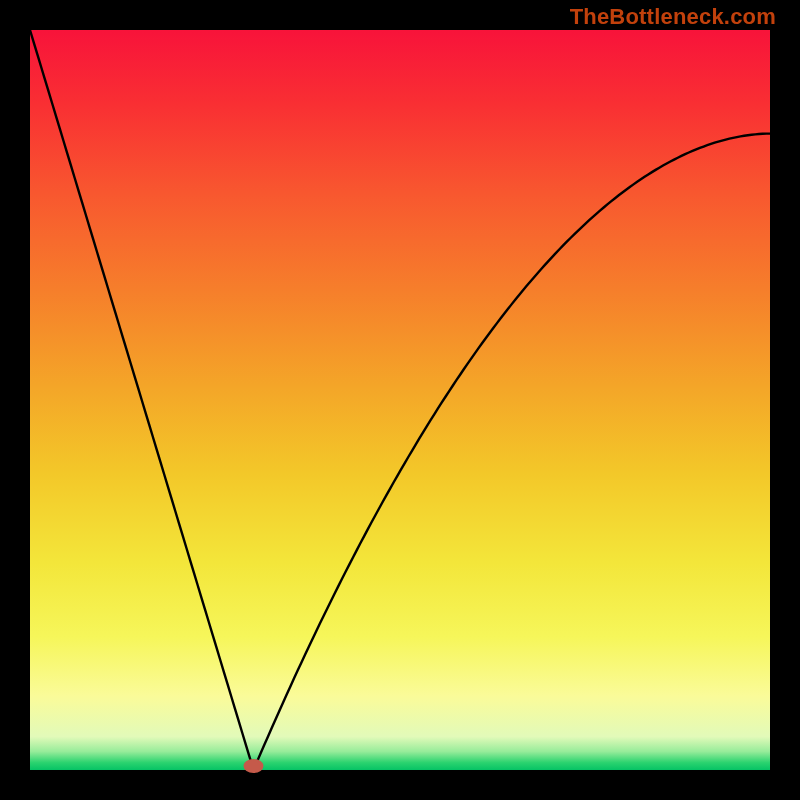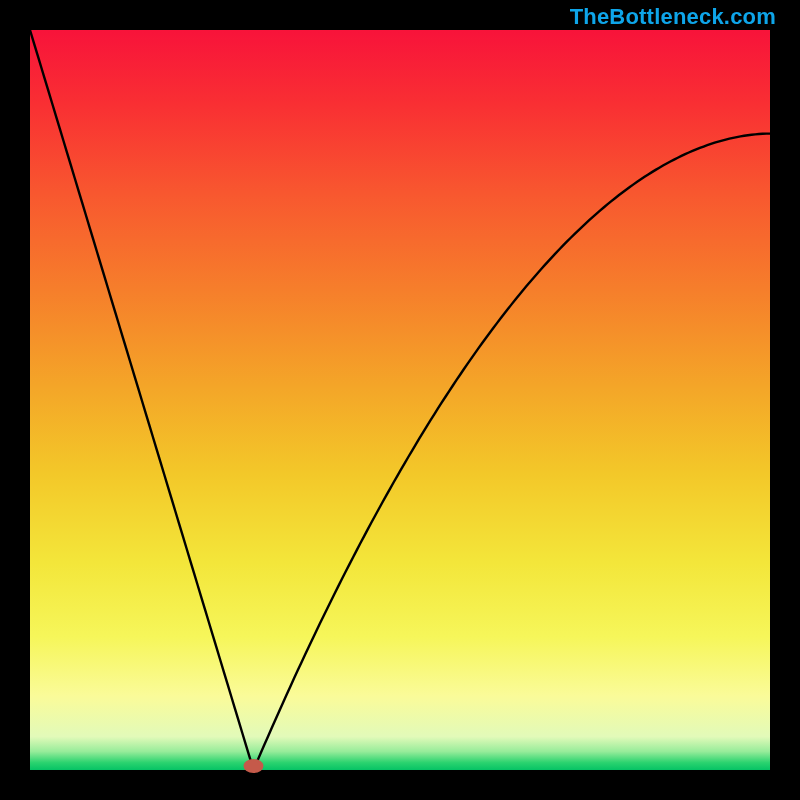--- a/index.html
+++ b/index.html
@@ -14,21 +14,21 @@
   .frame {
     position: relative;
     width: 800px;
     height: 800px;
     background: #000;
   }
   .watermark {
     position: absolute;
     top: 4px;
     right: 24px;
-    color: #0ea5e9;
+    color: #c2410c;
     font-size: 22px;
     font-weight: 600;
     letter-spacing: 0.2px;
     user-select: none;
   }
   svg {
     display: block;
   }
 </style>
 </head>

